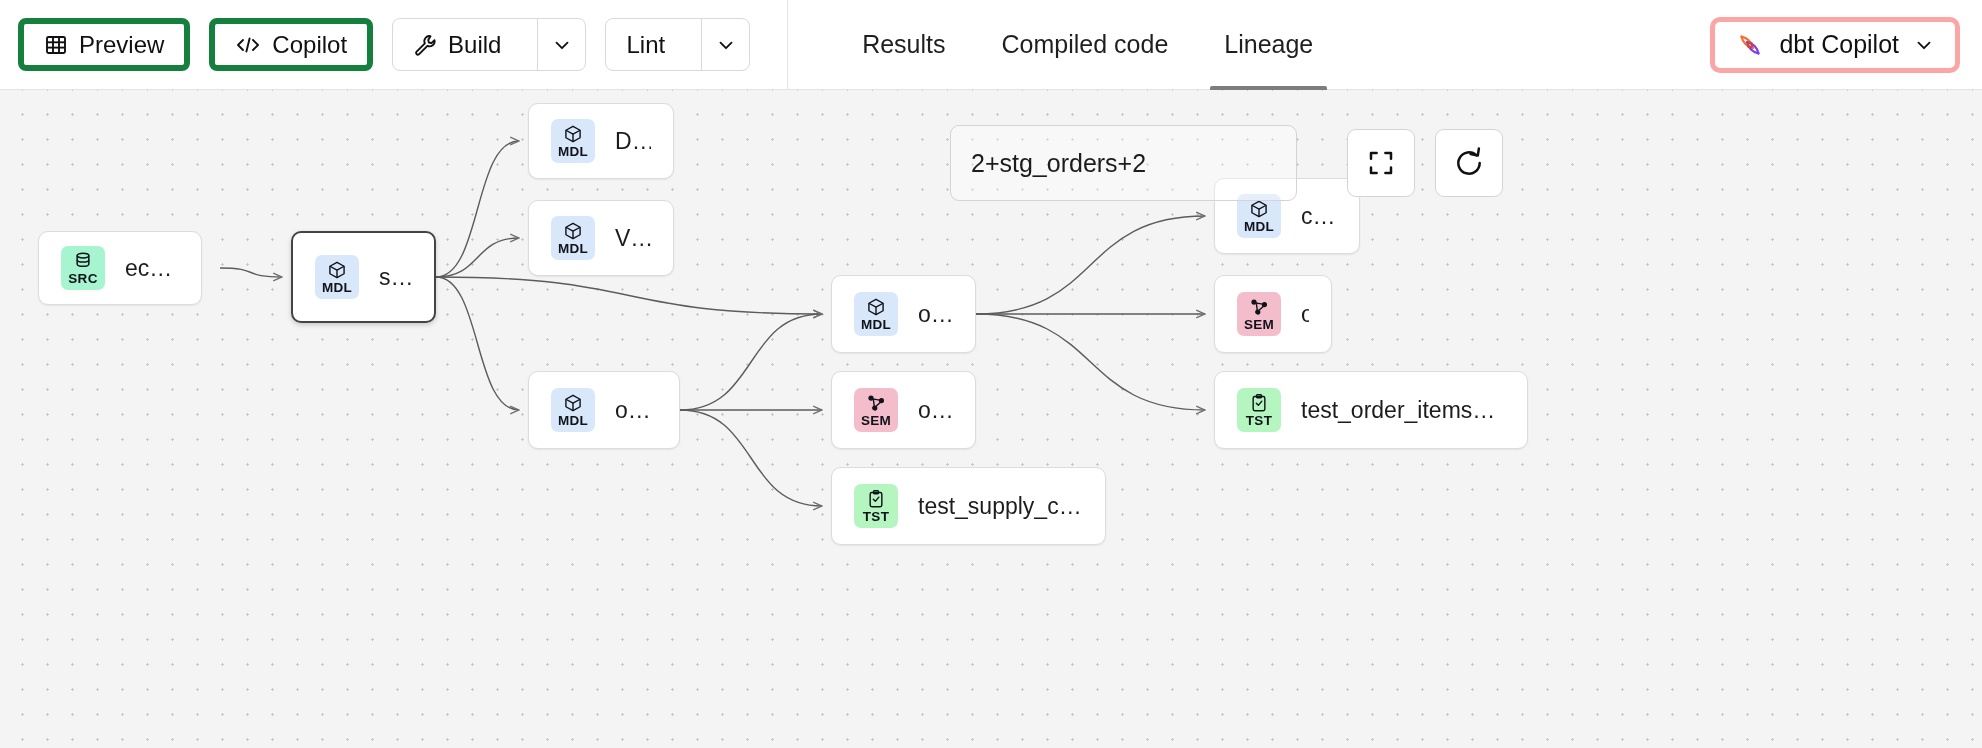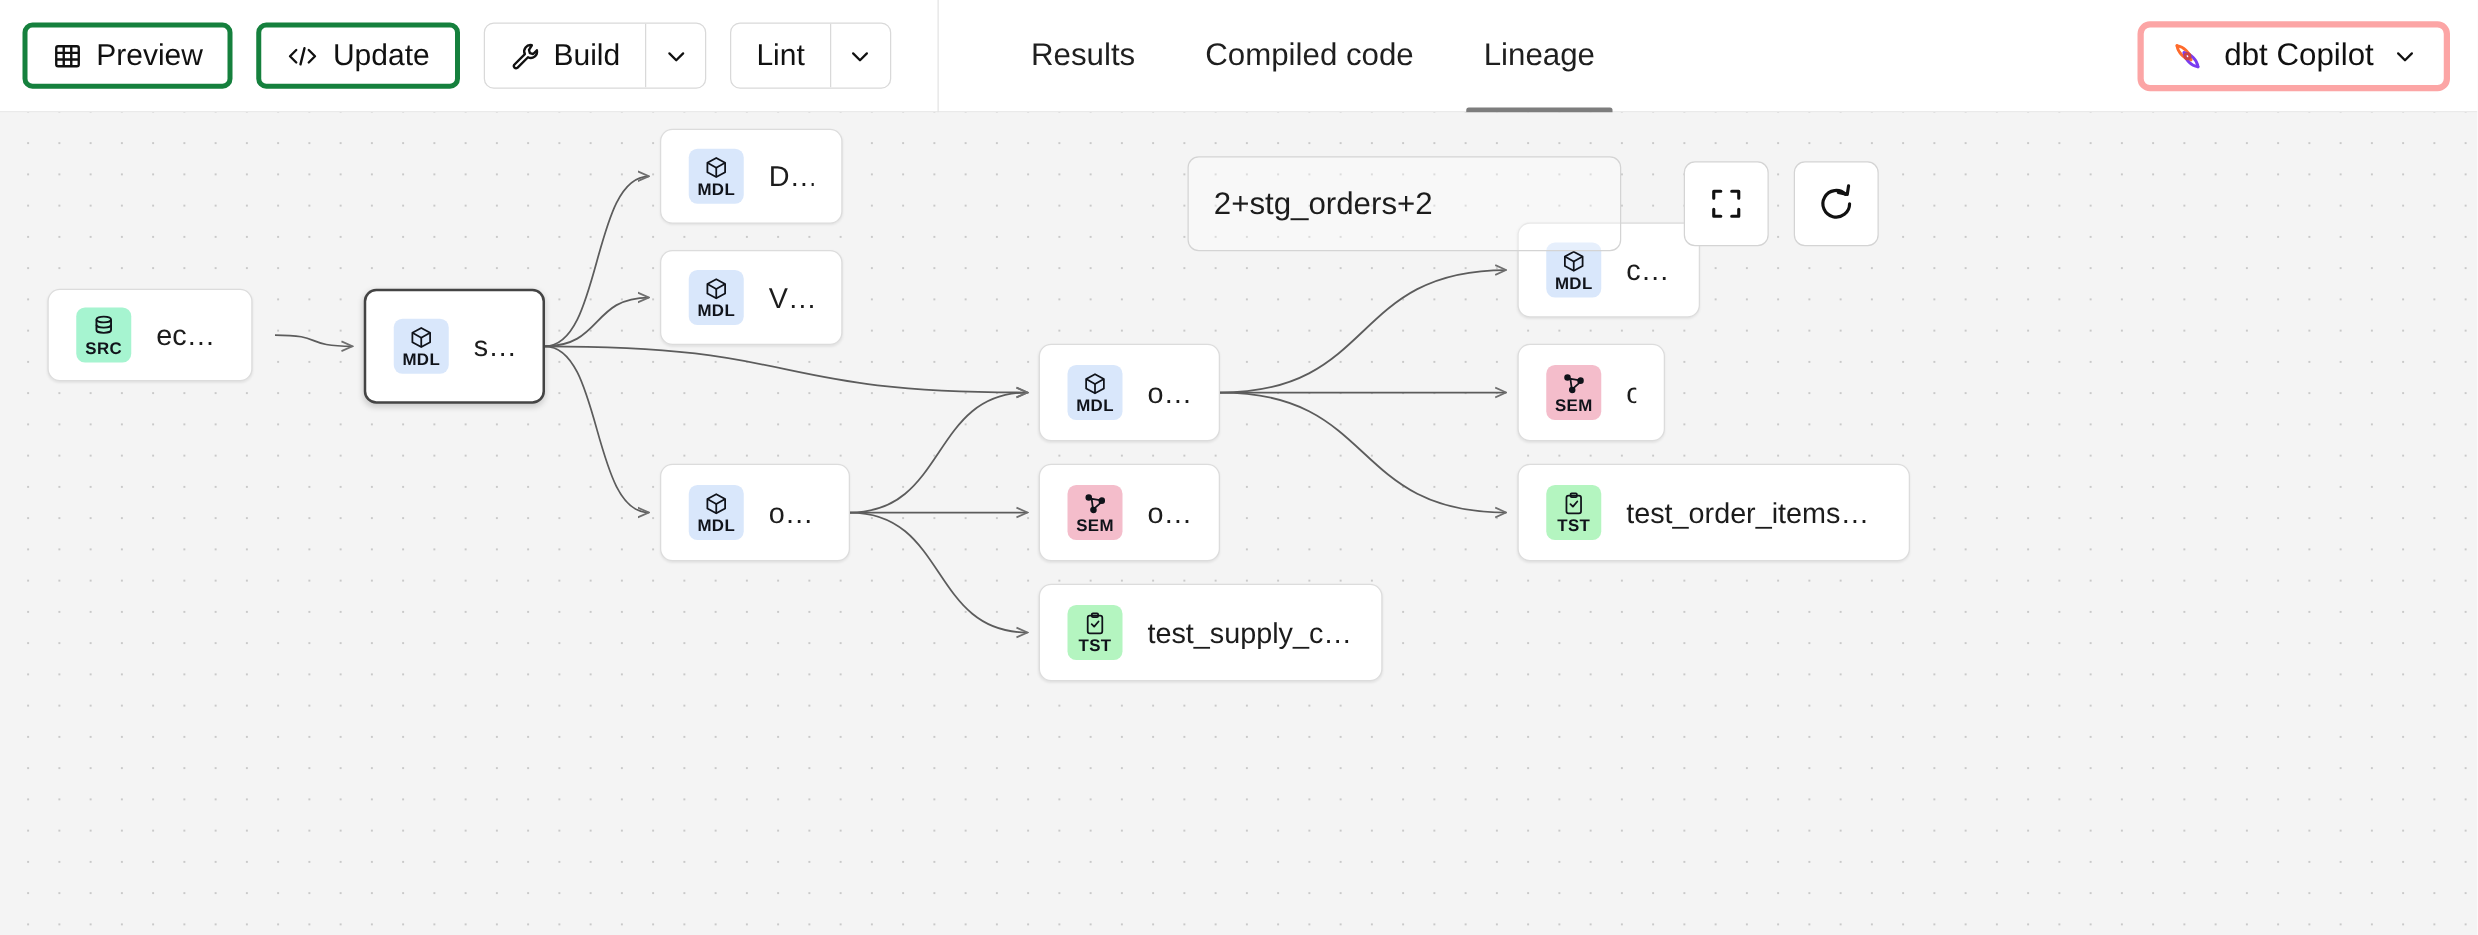--- a/index.html
+++ b/index.html
@@ -22,41 +22,42 @@
   }
   .toolbar-left {
     display: flex;
     align-items: center;
     gap: 19px;
     padding-left: 18px;
     height: 100%;
   }
   .btn {
     height: 53px;
-    border: 4px solid #15803d;
+    border: 6px solid #15803d;
     border-radius: 8px;
     background: #fff;
     display: flex;
     align-items: center;
     justify-content: center;
     gap: 11px;
     padding: 0 20px;
     font-size: 24px;
     color: #111;
     cursor: pointer;
     white-space: nowrap;
   }
   .split {
     display: flex;
     align-items: stretch;
     height: 53px;
     border: 1px solid #d9d9d9;
     border-radius: 8px;
     background: #fff;
     overflow: hidden;
+    gap: 16px;
   }
   .split .main-part {
     display: flex; align-items: center; justify-content: center;
     gap: 11px; padding: 0 20px; font-size: 24px; color: #111;
     cursor: pointer;
   }
   .split .caret-part {
     display: flex; align-items: center; justify-content: center;
     width: 48px; border-left: 1px solid #d9d9d9; cursor: pointer;
   }
@@ -235,21 +236,21 @@
     </div>
 
     <div class="btn">
       <span class="ico">
         <svg width="26" height="24" viewBox="0 0 26 24" fill="none" stroke="#111" stroke-width="1.9" stroke-linecap="round" stroke-linejoin="round">
           <polyline points="8,7 3,12 8,17"></polyline>
           <polyline points="18,7 23,12 18,17"></polyline>
           <line x1="14.6" y1="5.5" x2="11.4" y2="18.5"></line>
         </svg>
       </span>
-      <span>Update</span>
+      <span>Copilot</span>
     </div>
 
     <div class="split">
       <div class="main-part">
         <span class="ico">
           <svg width="24" height="24" viewBox="0 0 24 24" fill="none" stroke="#111" stroke-width="1.9" stroke-linecap="round" stroke-linejoin="round">
             <path d="M17.5 3.2a5 5 0 0 0-5.6 7.1L3.4 18.8a1.8 1.8 0 0 0 2.5 2.5l8.5-8.5a5 5 0 0 0 7.1-5.6l-3 3-2.6-.7-.7-2.6z"></path>
           </svg>
         </span>
         <span>Build</span>

